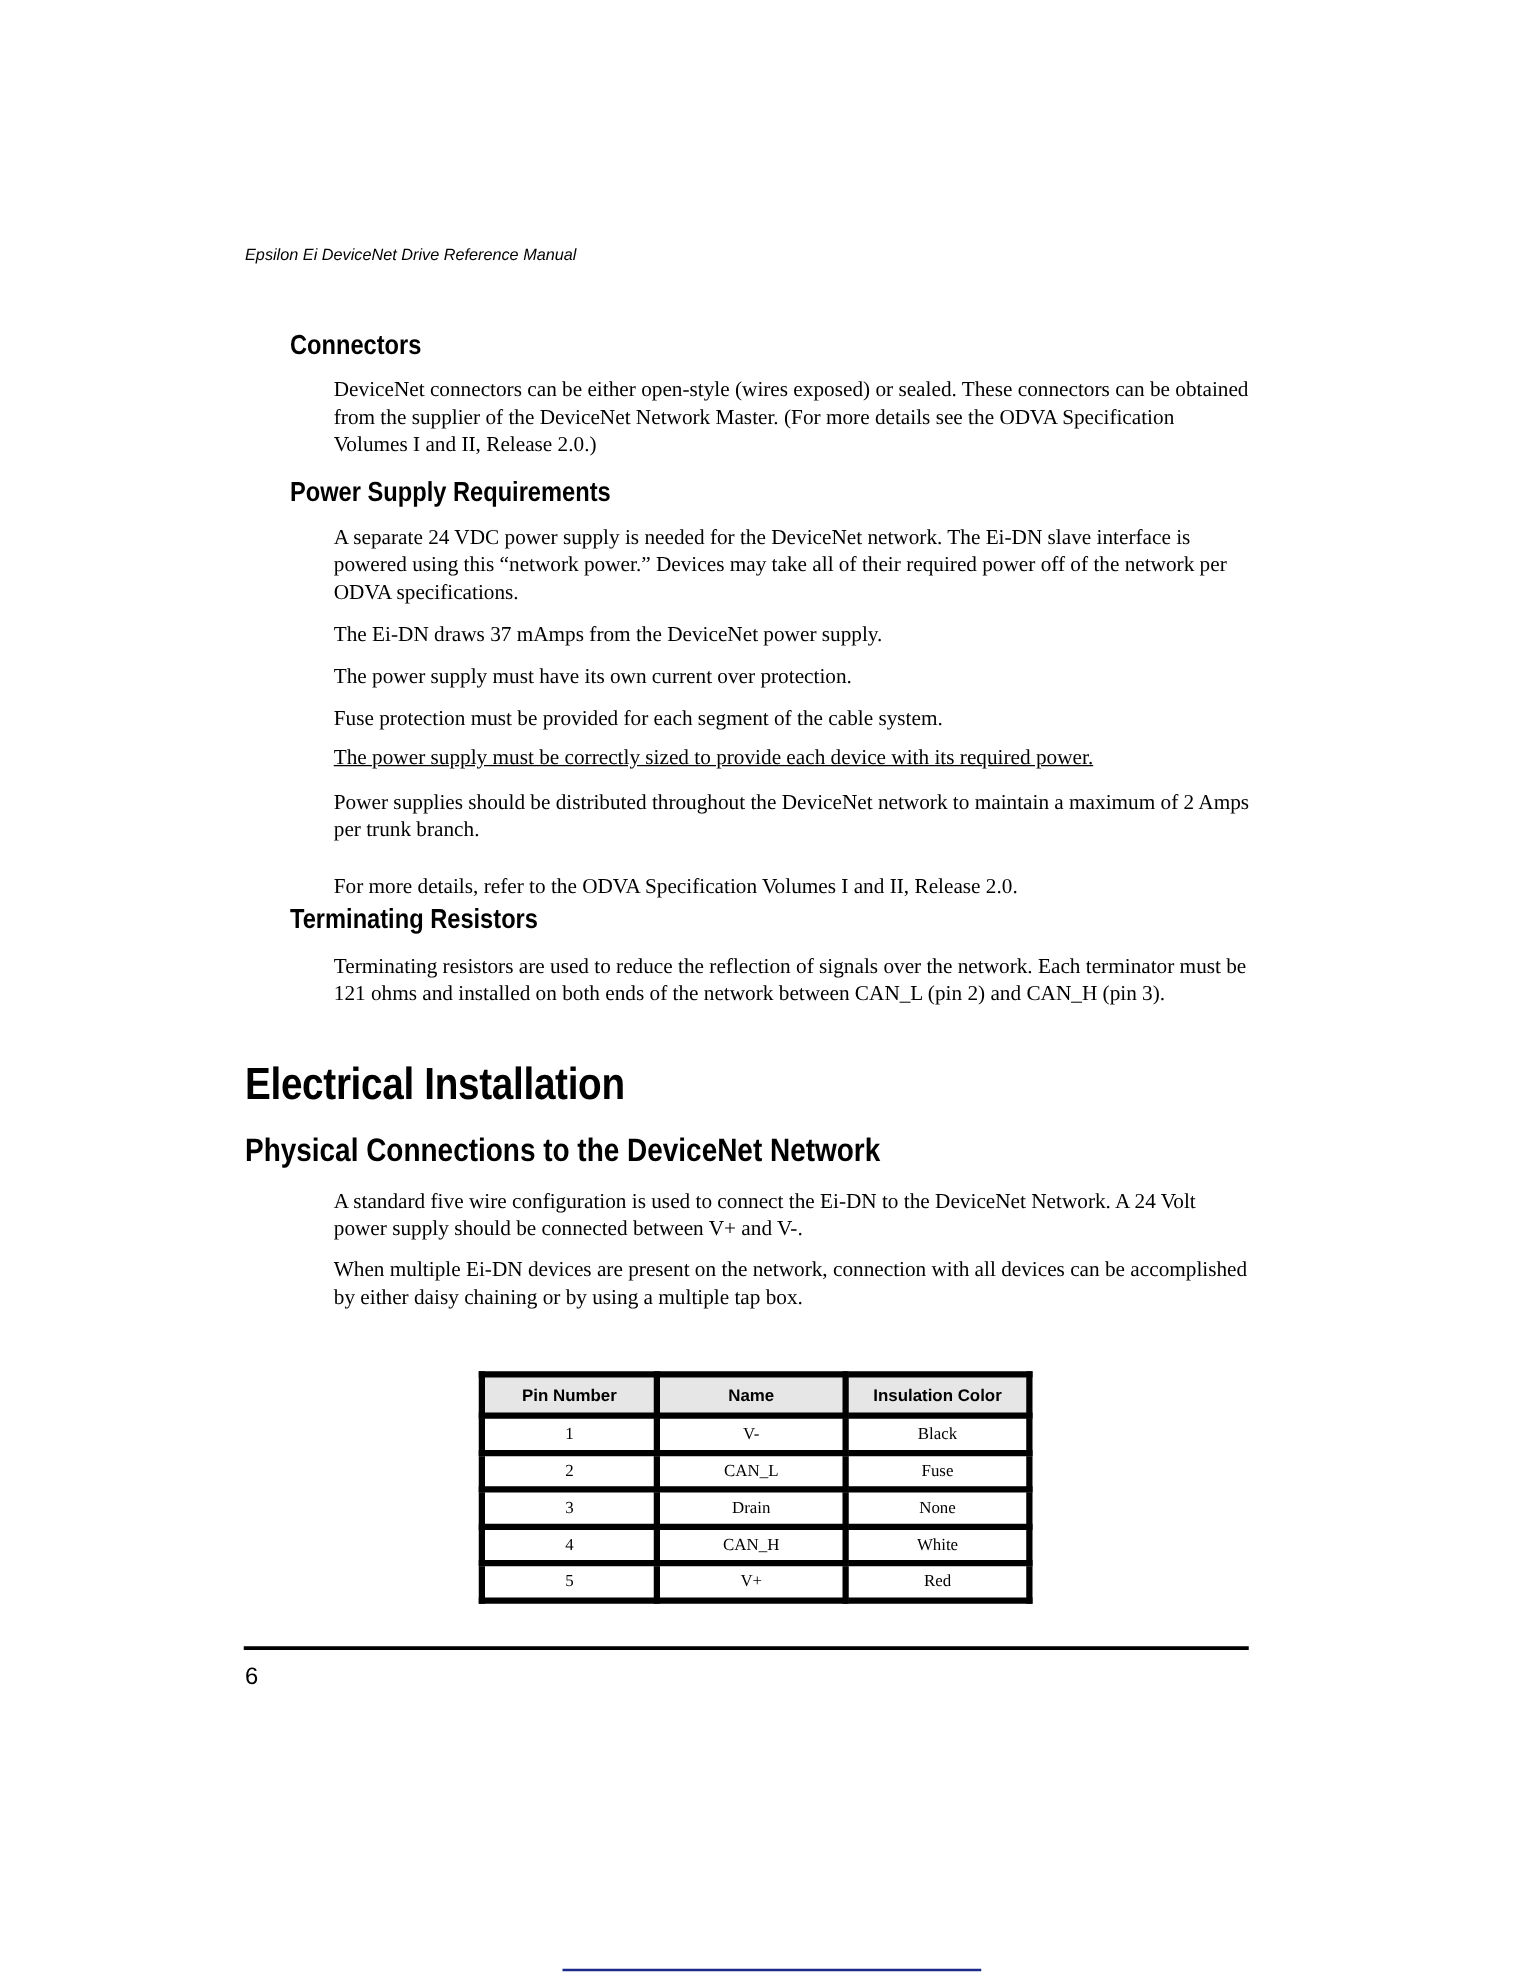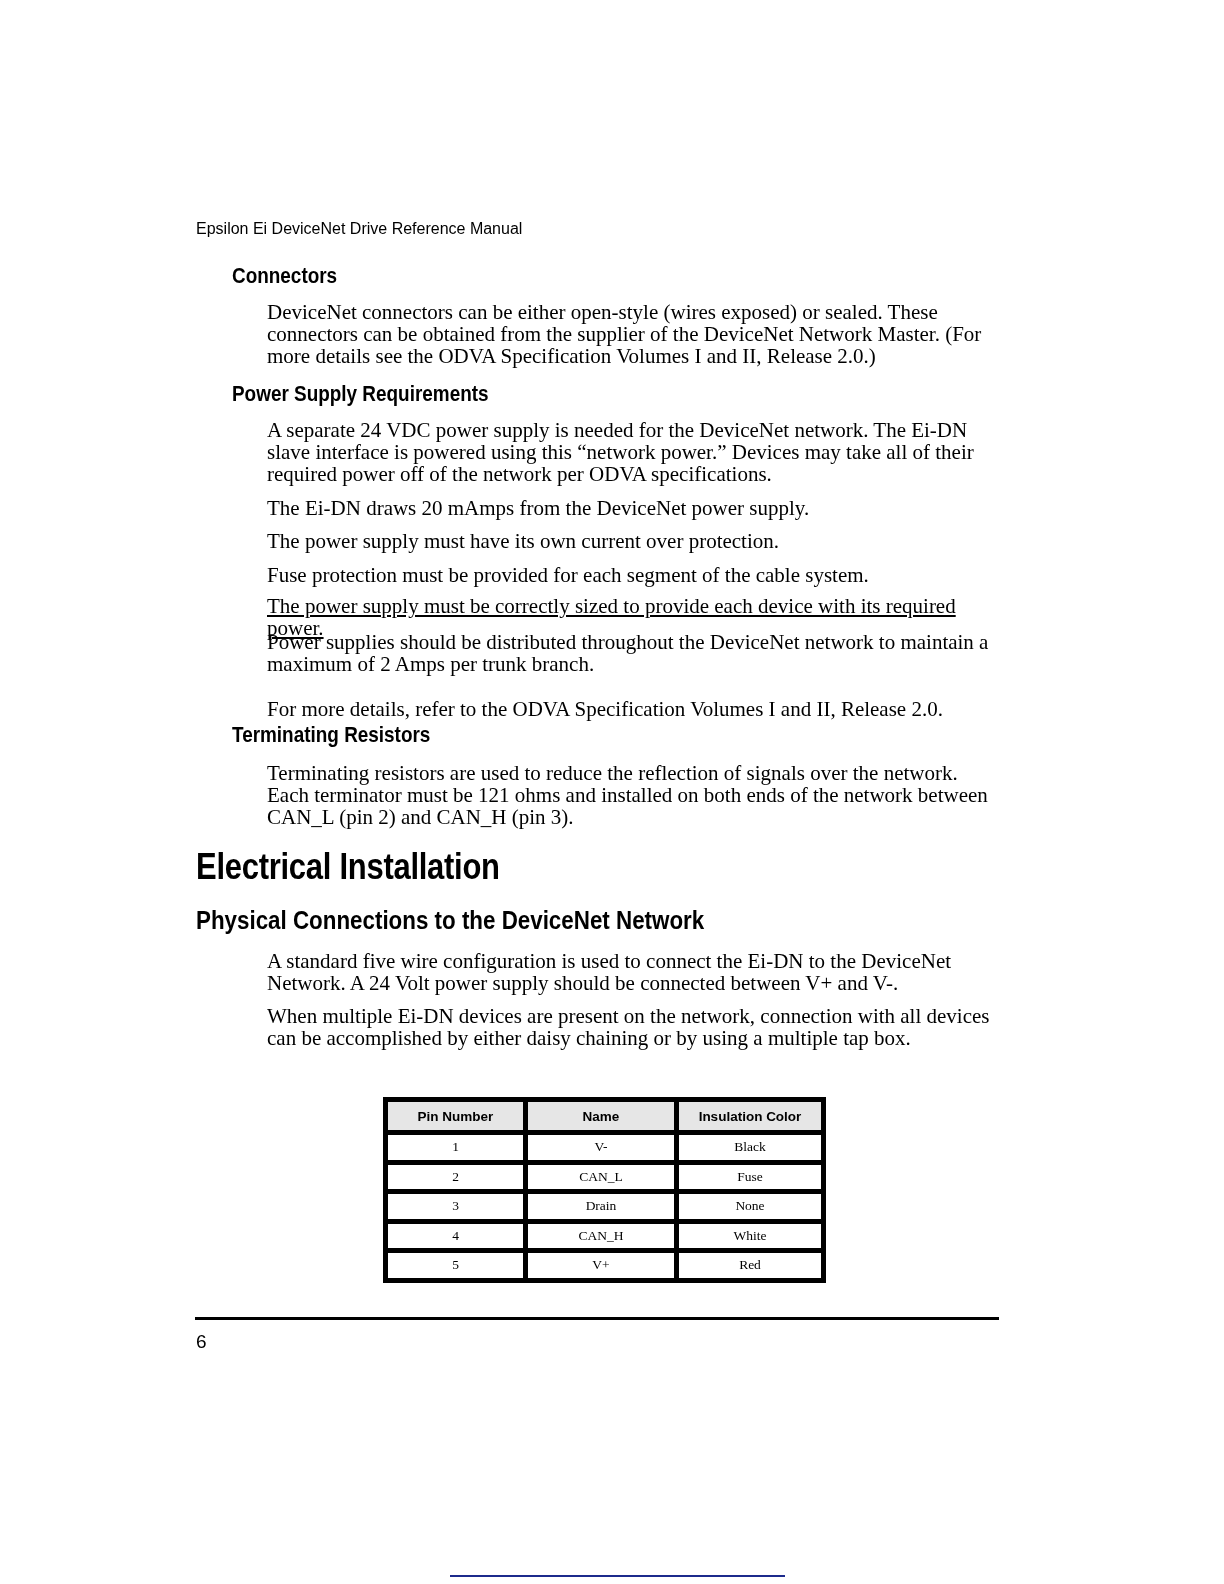--- a/index.html
+++ b/index.html
@@ -1,41 +1,41 @@
 <!DOCTYPE html>
 <html><head>
 <meta charset="utf-8">
 <style>
   html, body { margin:0; padding:0; background:#ffffff; }
   body { width:1224px; height:1584px; position:relative; overflow:hidden; color:#000; }
   .abs { position:absolute; }
-  .running-header { left:196px; top:220px; font-family:"Liberation Sans", sans-serif; font-size:16px; }
+  .running-header { left:196px; top:196px; font-family:"Liberation Sans", sans-serif; font-size:13px;font-style:italic; }
   .h3 { font-family:"Liberation Sans", sans-serif; font-weight:bold; font-size:22px; transform:scaleX(0.86); transform-origin:left top; white-space:nowrap; }
   .h1 { font-family:"Liberation Sans", sans-serif; font-weight:bold; font-size:36px; transform:scaleX(0.86); transform-origin:left top; white-space:nowrap; letter-spacing:-0.3px; }
   .h2 { font-family:"Liberation Sans", sans-serif; font-weight:bold; font-size:26px; transform:scaleX(0.86); transform-origin:left top; white-space:nowrap; }
-  .p { left:267px; width:735px; font-family:"Liberation Serif", serif; font-size:21px; line-height:22px; }
+  .p { left:267px; width:735px; font-family:"Liberation Serif", serif; font-size:17px; line-height:22px; }
   table.pins { position:absolute; left:383px; top:1097px; border-collapse:collapse; }
   table.pins th, table.pins td { border:5px solid #000000; text-align:center; padding:0; }
   table.pins th { background:#e6e6e6; font-family:"Liberation Sans", sans-serif; font-weight:bold; font-size:13.5px; height:28px; }
   table.pins td { font-family:"Liberation Serif", serif; font-size:13.5px; height:24.5px; }
   .footer-rule { left:195px; top:1317px; width:804px; height:3px; background:#000; }
   .page-number { left:196px; top:1331px; font-family:"Liberation Sans", sans-serif; font-size:19px; }
   .link-rule { left:450px; top:1575px; width:335px; height:1.5px; background:#1c2a8c; }
 </style>
 </head>
 <body>
 
 <div class="abs running-header">Epsilon Ei DeviceNet Drive Reference Manual</div>
 
 <div class="abs h3" style="left:232px; top:263px;">Connectors</div>
 <div class="abs p" style="top:301px;">DeviceNet connectors can be either open-style (wires exposed) or sealed. These connectors can be obtained from the supplier of the DeviceNet Network Master. (For more details see the ODVA Specification Volumes I and II, Release 2.0.)</div>
 
 <div class="abs h3" style="left:232px; top:381px;">Power Supply Requirements</div>
 <div class="abs p" style="top:419px;">A separate 24 VDC power supply is needed for the DeviceNet network. The Ei-DN slave interface is powered using this “network power.” Devices may take all of their required power off of the network per ODVA specifications.</div>
-<div class="abs p" style="top:497px;">The Ei-DN draws 20 mAmps from the DeviceNet power supply.</div>
+<div class="abs p" style="top:497px;">The Ei-DN draws 37 mAmps from the DeviceNet power supply.</div>
 <div class="abs p" style="top:530px;">The power supply must have its own current over protection.</div>
 <div class="abs p" style="top:564px;">Fuse protection must be provided for each segment of the cable system.</div>
 <div class="abs p" style="top:595px;text-decoration:underline;">The power supply must be correctly sized to provide each device with its required power.</div>
 <div class="abs p" style="top:631px;">Power supplies should be distributed throughout the DeviceNet network to maintain a maximum of 2 Amps per trunk branch.</div>
 <div class="abs p" style="top:686px;margin-top:12px;">For more details, refer to the ODVA Specification Volumes I and II, Release 2.0.</div>
 
 <div class="abs h3" style="left:232px; top:722px;">Terminating Resistors</div>
 <div class="abs p" style="top:762px;">Terminating resistors are used to reduce the reflection of signals over the network. Each terminator must be 121 ohms and installed on both ends of the network between CAN_L (pin 2) and CAN_H (pin 3).</div>
 
 <div class="abs h1" style="left:196px; top:846px;">Electrical Installation</div>

